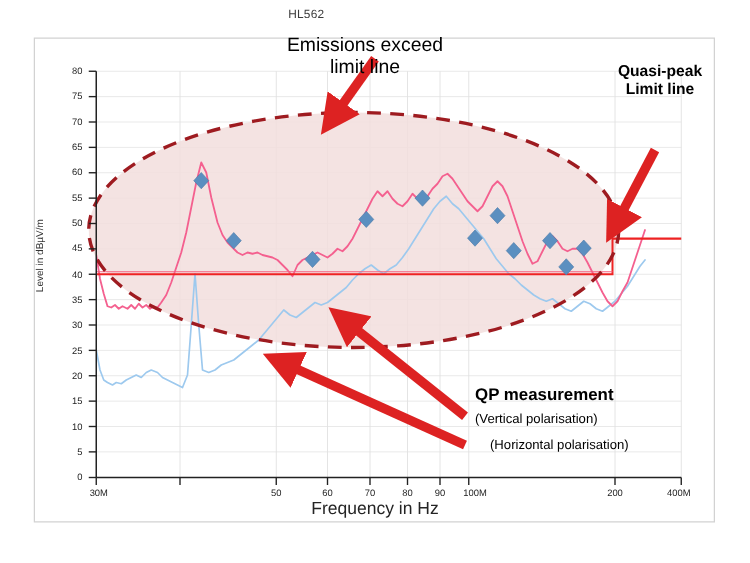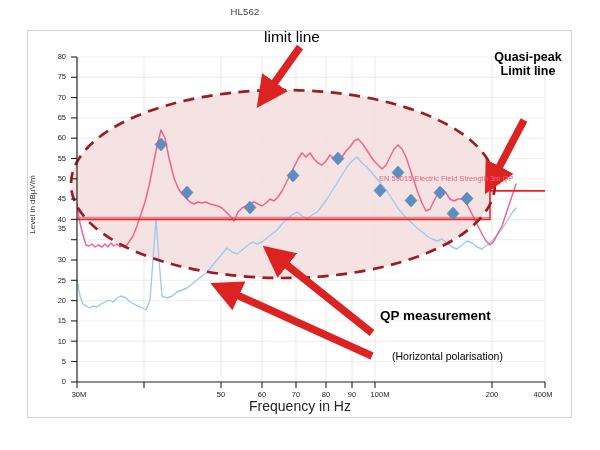--- a/index.html
+++ b/index.html
@@ -268,21 +268,21 @@
 
   <div class="ytick-label" style="left:44px; top:52px;">80</div>
   <div class="ytick-label" style="left:44px; top:72px;">75</div>
   <div class="ytick-label" style="left:44px; top:93px;">70</div>
   <div class="ytick-label" style="left:44px; top:113px;">65</div>
   <div class="ytick-label" style="left:44px; top:133px;">60</div>
   <div class="ytick-label" style="left:44px; top:154px;">55</div>
   <div class="ytick-label" style="left:44px; top:174px;">50</div>
   <div class="ytick-label" style="left:44px; top:194px;">45</div>
   <div class="ytick-label" style="left:44px; top:215px;">40</div>
-  <div class="ytick-label" style="left:44px; top:224px;">35</div>
+  <div class="ytick-label" style="left:44px; top:235px;">35</div>
   <div class="ytick-label" style="left:44px; top:255px;">30</div>
   <div class="ytick-label" style="left:44px; top:276px;">25</div>
   <div class="ytick-label" style="left:44px; top:296px;">20</div>
   <div class="ytick-label" style="left:44px; top:316px;">15</div>
   <div class="ytick-label" style="left:44px; top:337px;">10</div>
   <div class="ytick-label" style="left:44px; top:357px;">5</div>
   <div class="ytick-label" style="left:44px; top:377px;">0</div>
 
   <div class="xtick-label" style="left:79px; top:390px;">30M</div>
   <div class="xtick-label" style="left:221px; top:390px;">50</div>
@@ -290,27 +290,28 @@
   <div class="xtick-label" style="left:296px; top:390px;">70</div>
   <div class="xtick-label" style="left:326px; top:390px;">80</div>
   <div class="xtick-label" style="left:352px; top:390px;">90</div>
   <div class="xtick-label" style="left:380px; top:390px;">100M</div>
   <div class="xtick-label" style="left:492px; top:390px;">200</div>
   <div class="xtick-label" style="left:543px; top:390px;">400M</div>
 
   <div id="y-axis-title">Level in dBµV/m</div>
   <div id="x-axis-title">Frequency in Hz</div>
 
-  <div id="limit-line-label">EN 55015 Electric Field Strength 3m QP</div>
 
   <div class="callout" id="callout-exceed">
+    <div>Emissions exceed</div>
     <div>limit line</div>
   </div>
 
   <div class="callout" id="callout-quasipeak">
     <div>Quasi-peak</div>
     <div>Limit line</div>
   </div>
 
   <div class="callout" id="callout-qp-title">QP measurement</div>
+  <div class="callout" id="callout-qp-vert">(Vertical polarisation)</div>
   <div class="callout" id="callout-qp-horiz">(Horizontal polarisation)</div>
 
 </div>
 
 </body></html>

